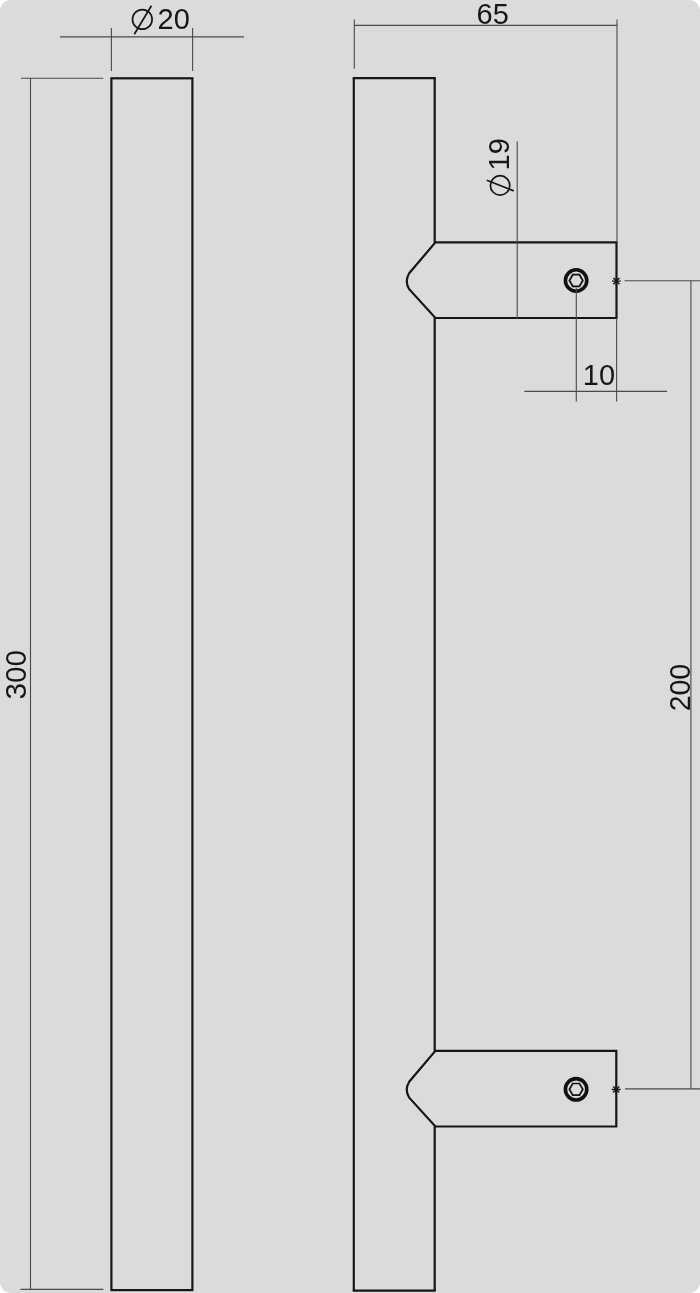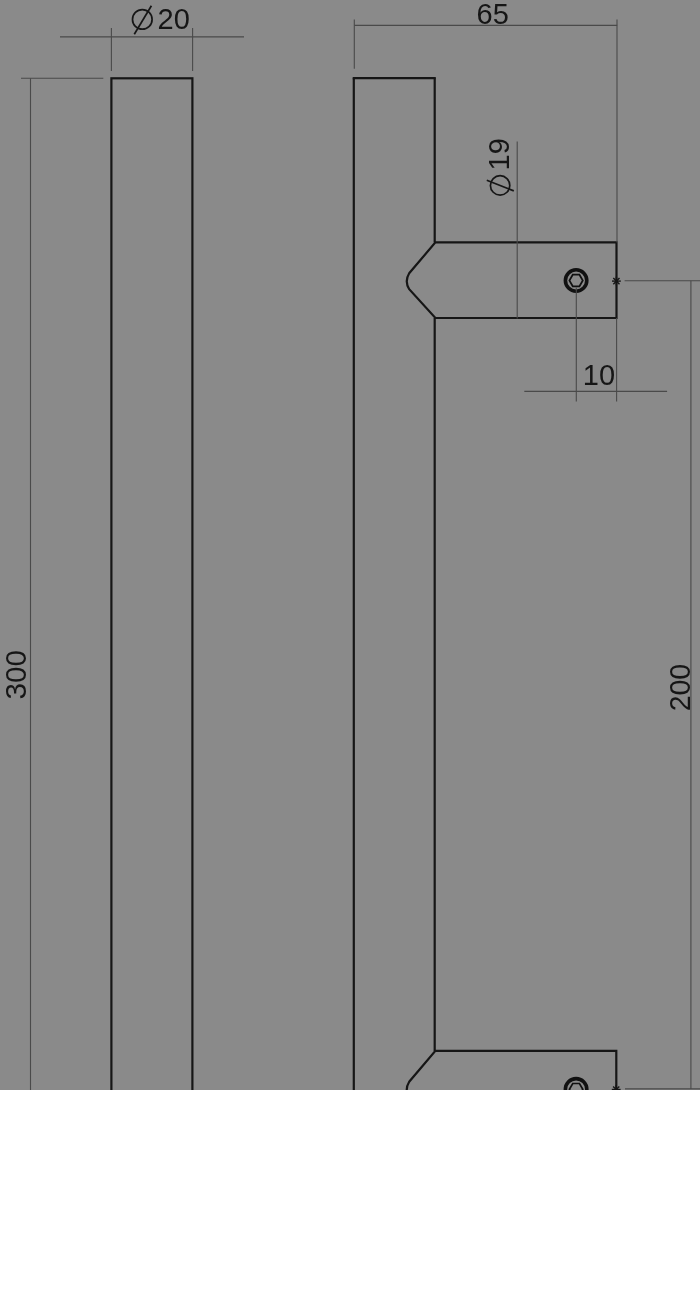--- a/index.html
+++ b/index.html
@@ -1,16 +1,16 @@
 <!DOCTYPE html>
 <html><head>
 <meta charset="utf-8">
 <style>
   html,body{margin:0;padding:0;background:#ffffff;}
-  .page{width:700px;height:1090px;position:relative;background:#0ea5e9;overflow:hidden;filter:grayscale(1);}
+  .page{width:700px;height:1293px;position:relative;background:#fde047;overflow:hidden;filter:grayscale(1);border-radius:11px;}
   svg{display:block;}
   text{font-family:"Liberation Sans",sans-serif;fill:#161616;}
 </style>
 </head>
 <body>
 <div class="page">
 <svg width="700" height="1293" viewBox="0 0 700 1293" xmlns="http://www.w3.org/2000/svg">
   <g fill="none" stroke-linecap="butt">
 
     <rect x="111.4" y="78.3" width="81" height="1211.8" stroke="#161616" stroke-width="2.2"></rect>

